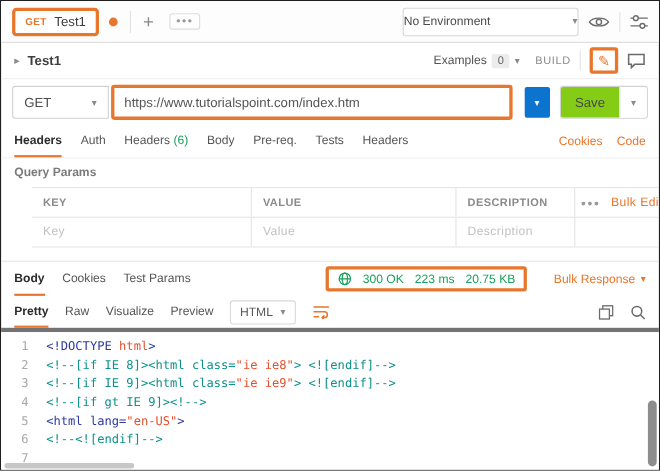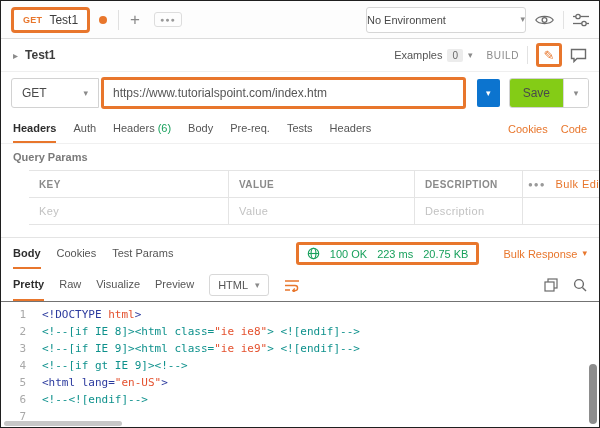--- a/index.html
+++ b/index.html
@@ -72,21 +72,21 @@
 
   .spacer{flex:0 0 12px;}
 
   
   .resp-tabs{flex:0 0 32px;border-top:1px solid var(--border);display:flex;align-items:stretch;padding:0 12px;gap:16px;}
   .status-annotation{margin-left:auto;align-self:center;border:3px solid var(--orange);border-radius:3px;padding:2px 8px;display:flex;align-items:center;gap:10px;font-size:11px;color:var(--green);white-space:nowrap;}
   .save-response{color:var(--orange);font-size:11px;display:flex;align-items:center;gap:5px;margin-left:8px;cursor:pointer;white-space:nowrap;}
   .save-response .caret{color:var(--orange);}
 
   
-  .resp-toolbar{flex:0 0 33px;display:flex;align-items:stretch;padding:0 12px;gap:15px;border-bottom:1px solid #737373;}
+  .resp-toolbar{flex:0 0 33px;display:flex;align-items:stretch;padding:0 12px;gap:15px;border-bottom:4px solid #737373;}
   .vmode{font-size:11px;color:#555;display:flex;align-items:center;border-bottom:2px solid transparent;cursor:pointer;}
   .vmode.active{color:#2d2d2d;font-weight:bold;border-bottom-color:var(--orange);}
   .fmt-select{align-self:center;border:1px solid #d8d8d8;border-radius:3px;padding:4px 8px;font-size:11px;color:#555;display:flex;gap:7px;align-items:center;cursor:pointer;background:#fff;}
   .toolbar-right{margin-left:auto;display:flex;gap:15px;align-items:center;}
 
   
   .code-wrap{flex:1;display:flex;position:relative;overflow:hidden;font-family:"DejaVu Sans Mono",monospace;font-size:11px;line-height:17px;padding-top:4px;background:#fff;}
   .gutter{flex:0 0 32px;text-align:right;color:#a8a8a8;padding-right:7px;}
   .code-col{flex:1;padding-left:9px;white-space:pre;overflow:hidden;}
   .tok-tag{color:#2b3a9e;}
@@ -220,21 +220,21 @@
     <span class="rtab active">Body</span>
     <span class="rtab">Cookies</span>
     <span class="rtab">Test Params</span>
 
     <div class="status-annotation">
       <svg width="13" height="13" viewBox="0 0 14 14">
           <circle cx="7" cy="7" r="5.6" fill="none" stroke="#18a05c" stroke-width="1.2"></circle>
           <ellipse cx="7" cy="7" rx="2.6" ry="5.6" fill="none" stroke="#18a05c" stroke-width="1.2"></ellipse>
           <line x1="1.4" y1="7" x2="12.6" y2="7" stroke="#18a05c" stroke-width="1.2"></line>
         </svg>
-      <span>100 OK</span>
+      <span>300 OK</span>
       <span>223 ms</span>
       <span>20.75 KB</span>
     </div>
     <span class="save-response">
       <span>Bulk Response</span>
       <span class="caret">▾</span>
     </span>
   </div>
 
   <div class="resp-toolbar">

